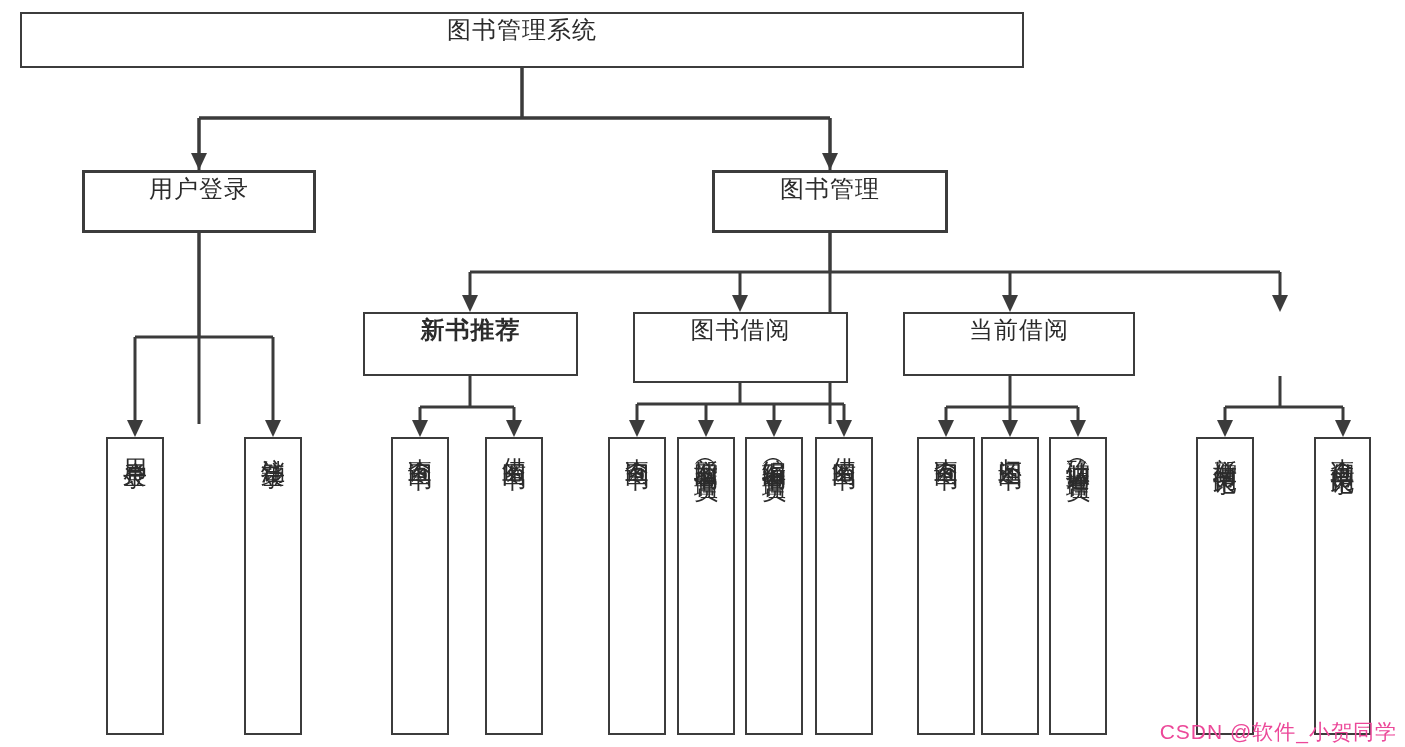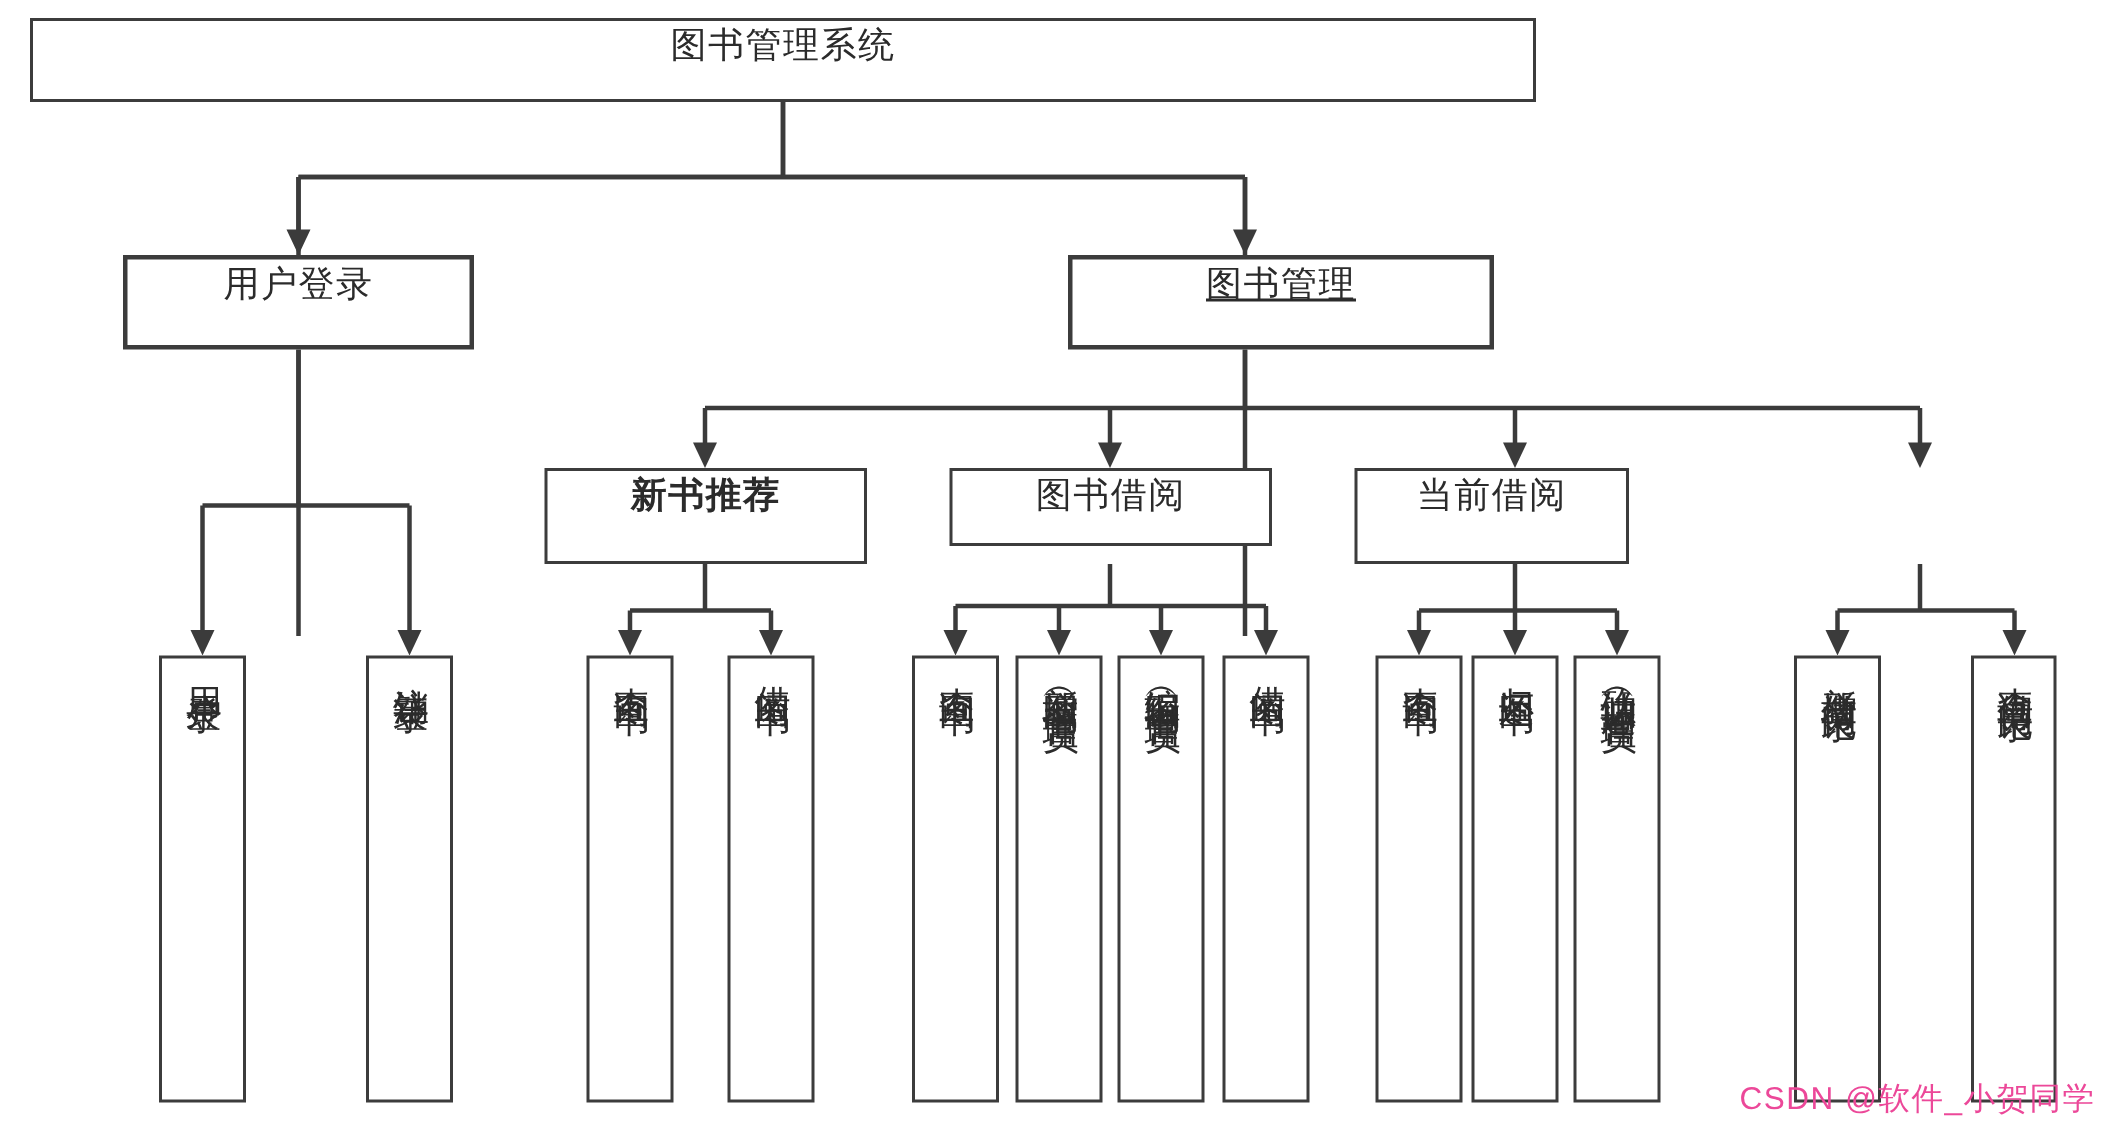--- a/index.html
+++ b/index.html
@@ -131,31 +131,31 @@
     </g>
   </svg>
 
   <div class="box hbox" style="left:20px; top:12px; width:1004px; height:56px;">
     <span>图书管理系统</span>
   </div>
 
   <div class="box hbox lv2" style="left:82px; top:170px; width:234px; height:63px;">
     <span>用户登录</span>
   </div>
-  <div class="box hbox lv2" style="left:712px; top:170px; width:284px; height:63px;text-decoration:underline;">
+  <div class="box hbox lv2" style="left:712px; top:170px; width:236px; height:63px;">
     <span>图书管理</span>
   </div>
 
   <div class="box hbox" style="left:363px; top:312px; width:215px; height:64px;font-weight:bold;">
     <span>新书推荐</span>
   </div>
-  <div class="box hbox" style="left:633px; top:312px; width:215px; height:52px;">
+  <div class="box hbox" style="left:633px; top:312px; width:215px; height:71px;">
     <span>图书借阅</span>
   </div>
-  <div class="box hbox" style="left:903px; top:312px; width:183px; height:64px;">
+  <div class="box hbox" style="left:903px; top:312px; width:232px; height:64px;">
     <span>当前借阅</span>
   </div>
 
   <div class="box leaf" style="left:106px;">
     <span class="vtext">用户登录</span>
   </div>
   <div class="box leaf" style="left:244px;">
     <span class="vtext">注销登录</span>
   </div>
 

